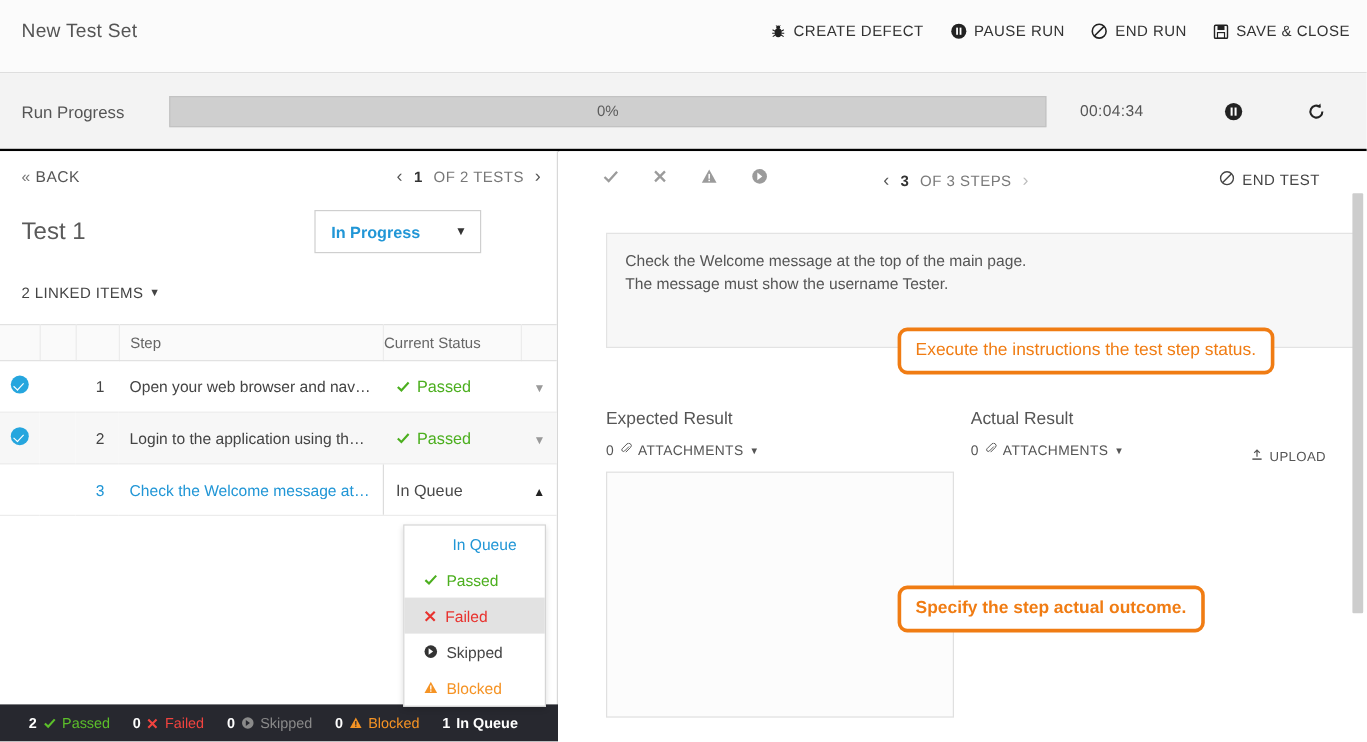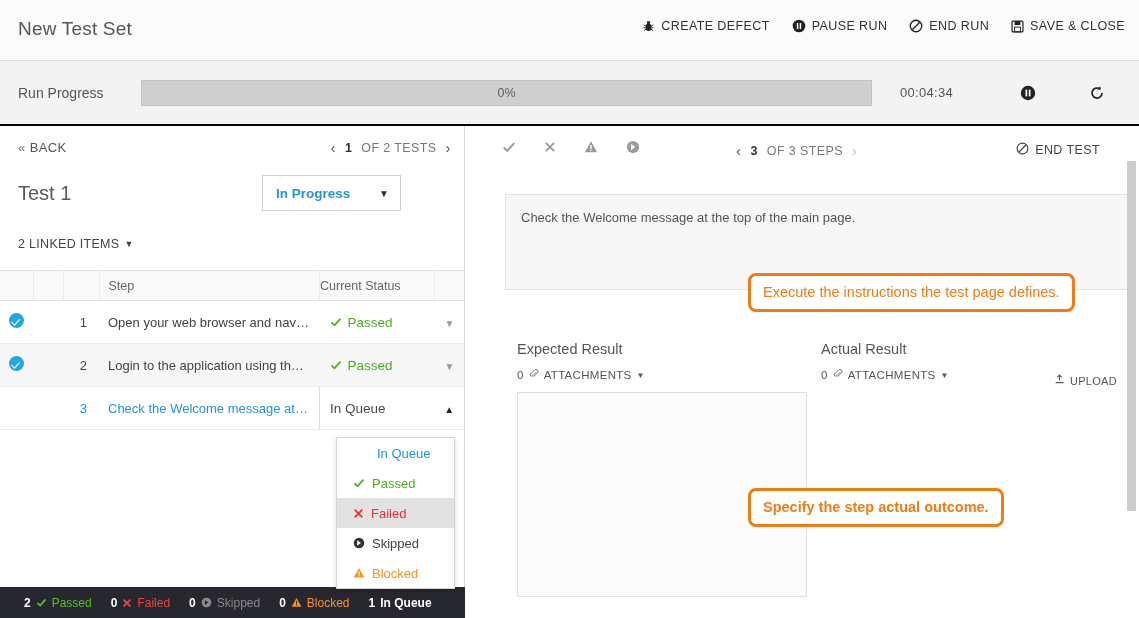--- a/index.html
+++ b/index.html
@@ -12,21 +12,21 @@
   }
   #app { position: relative; width: 1139px; height: 618px; background: #fff; }
 
   
   .topbar {
     position: absolute; left: 0; top: 0; width: 1139px; height: 61px;
     background: #fbfbfb; border-bottom: 1px solid #dedede;
   }
   .app-title {
     position: absolute; left: 18px; top: 18px;
-    font-size: 19px; color: #555; letter-spacing: .2px;
+    font-size: 16px; color: #555; letter-spacing: .2px;
   }
   .top-actions {
     position: absolute; right: 14px; top: 19px;
     display: flex; align-items: center; gap: 22px;
   }
   .top-action {
     display: flex; align-items: center; gap: 6px;
     font-size: 12.5px; color: #333; letter-spacing: .4px;
     cursor: pointer; white-space: nowrap;
   }
@@ -197,21 +197,21 @@
     font-size:12.5px; color:#444; letter-spacing:.4px; cursor:pointer;
   }
 
   .desc-box {
     position: absolute; left: 39px; top: 68px; width: 628px; height: 96px;
     background: #f7f7f7; border: 1px solid #e3e3e3;
     padding: 13px 15px; font-size: 13px; color: #555; line-height: 19px;
   }
 
   .results { position: absolute; left: 39px; top: 215px; width: 600px; }
-  .res-col { position: absolute; top: 0; margin-left: 12px; }
+  .res-col { position: absolute; top: 0; }
   .res-col.expected { left: 0; width: 290px; }
   .res-col.actual { left: 304px; width: 296px; }
   .res-title { font-size: 14.5px; color: #555; }
   .res-attach {
     margin-top: 12px; font-size: 11.5px; color: #555;
     letter-spacing: .3px; display:flex; align-items:center; gap:5px; cursor:pointer;
   }
   .res-box {
     margin-top: 11px; width: 100%; height: 205px;
     border: 1px solid #e0e0e0; background: #fff;
@@ -529,20 +529,21 @@
               <circle cx="8" cy="8" r="6.6" fill="none" stroke="#444" stroke-width="1.4"></circle>
               <line x1="3.4" y1="12.6" x2="12.6" y2="3.4" stroke="#444" stroke-width="1.4"></line>
             </svg>
         </span>
         <span>END TEST</span>
       </div>
     </div>
 
     <div class="desc-box">
       <div>Check the Welcome message at the top of the main page.</div>
+      <div>The message must show the username Tester.</div>
     </div>
 
     <div class="results">
 
       <div class="res-col expected">
         <div class="res-title">Expected Result</div>
         <div class="res-attach">
           <span>0</span>
           <span>
             <svg width="10" height="10" viewBox="0 0 16 16">
@@ -578,21 +579,21 @@
         </div>
       </div>
 
     </div>
 
     <div class="rp-scroll"></div>
   </div>
 
 
   <div class="callout co2">
-    <span>Execute the instructions the test page defines.</span>
+    <span>Execute the instructions the test step status.</span>
     <svg class="tail" style="left:20px; top:-28px;" width="90" height="40" viewBox="0 0 90 40">
       <path d="M78 34 L4 6 L72 22 Z" fill="#f07c13"></path>
     </svg>
   </div>
 
 
   <div class="callout co4">
     <span>Specify the step actual outcome.</span>
     <svg class="tail" style="left:50px; top:-34px;" width="80" height="46" viewBox="0 0 80 46">
       <path d="M62 40 L4 2 L54 26 Z" fill="#f07c13"></path>

